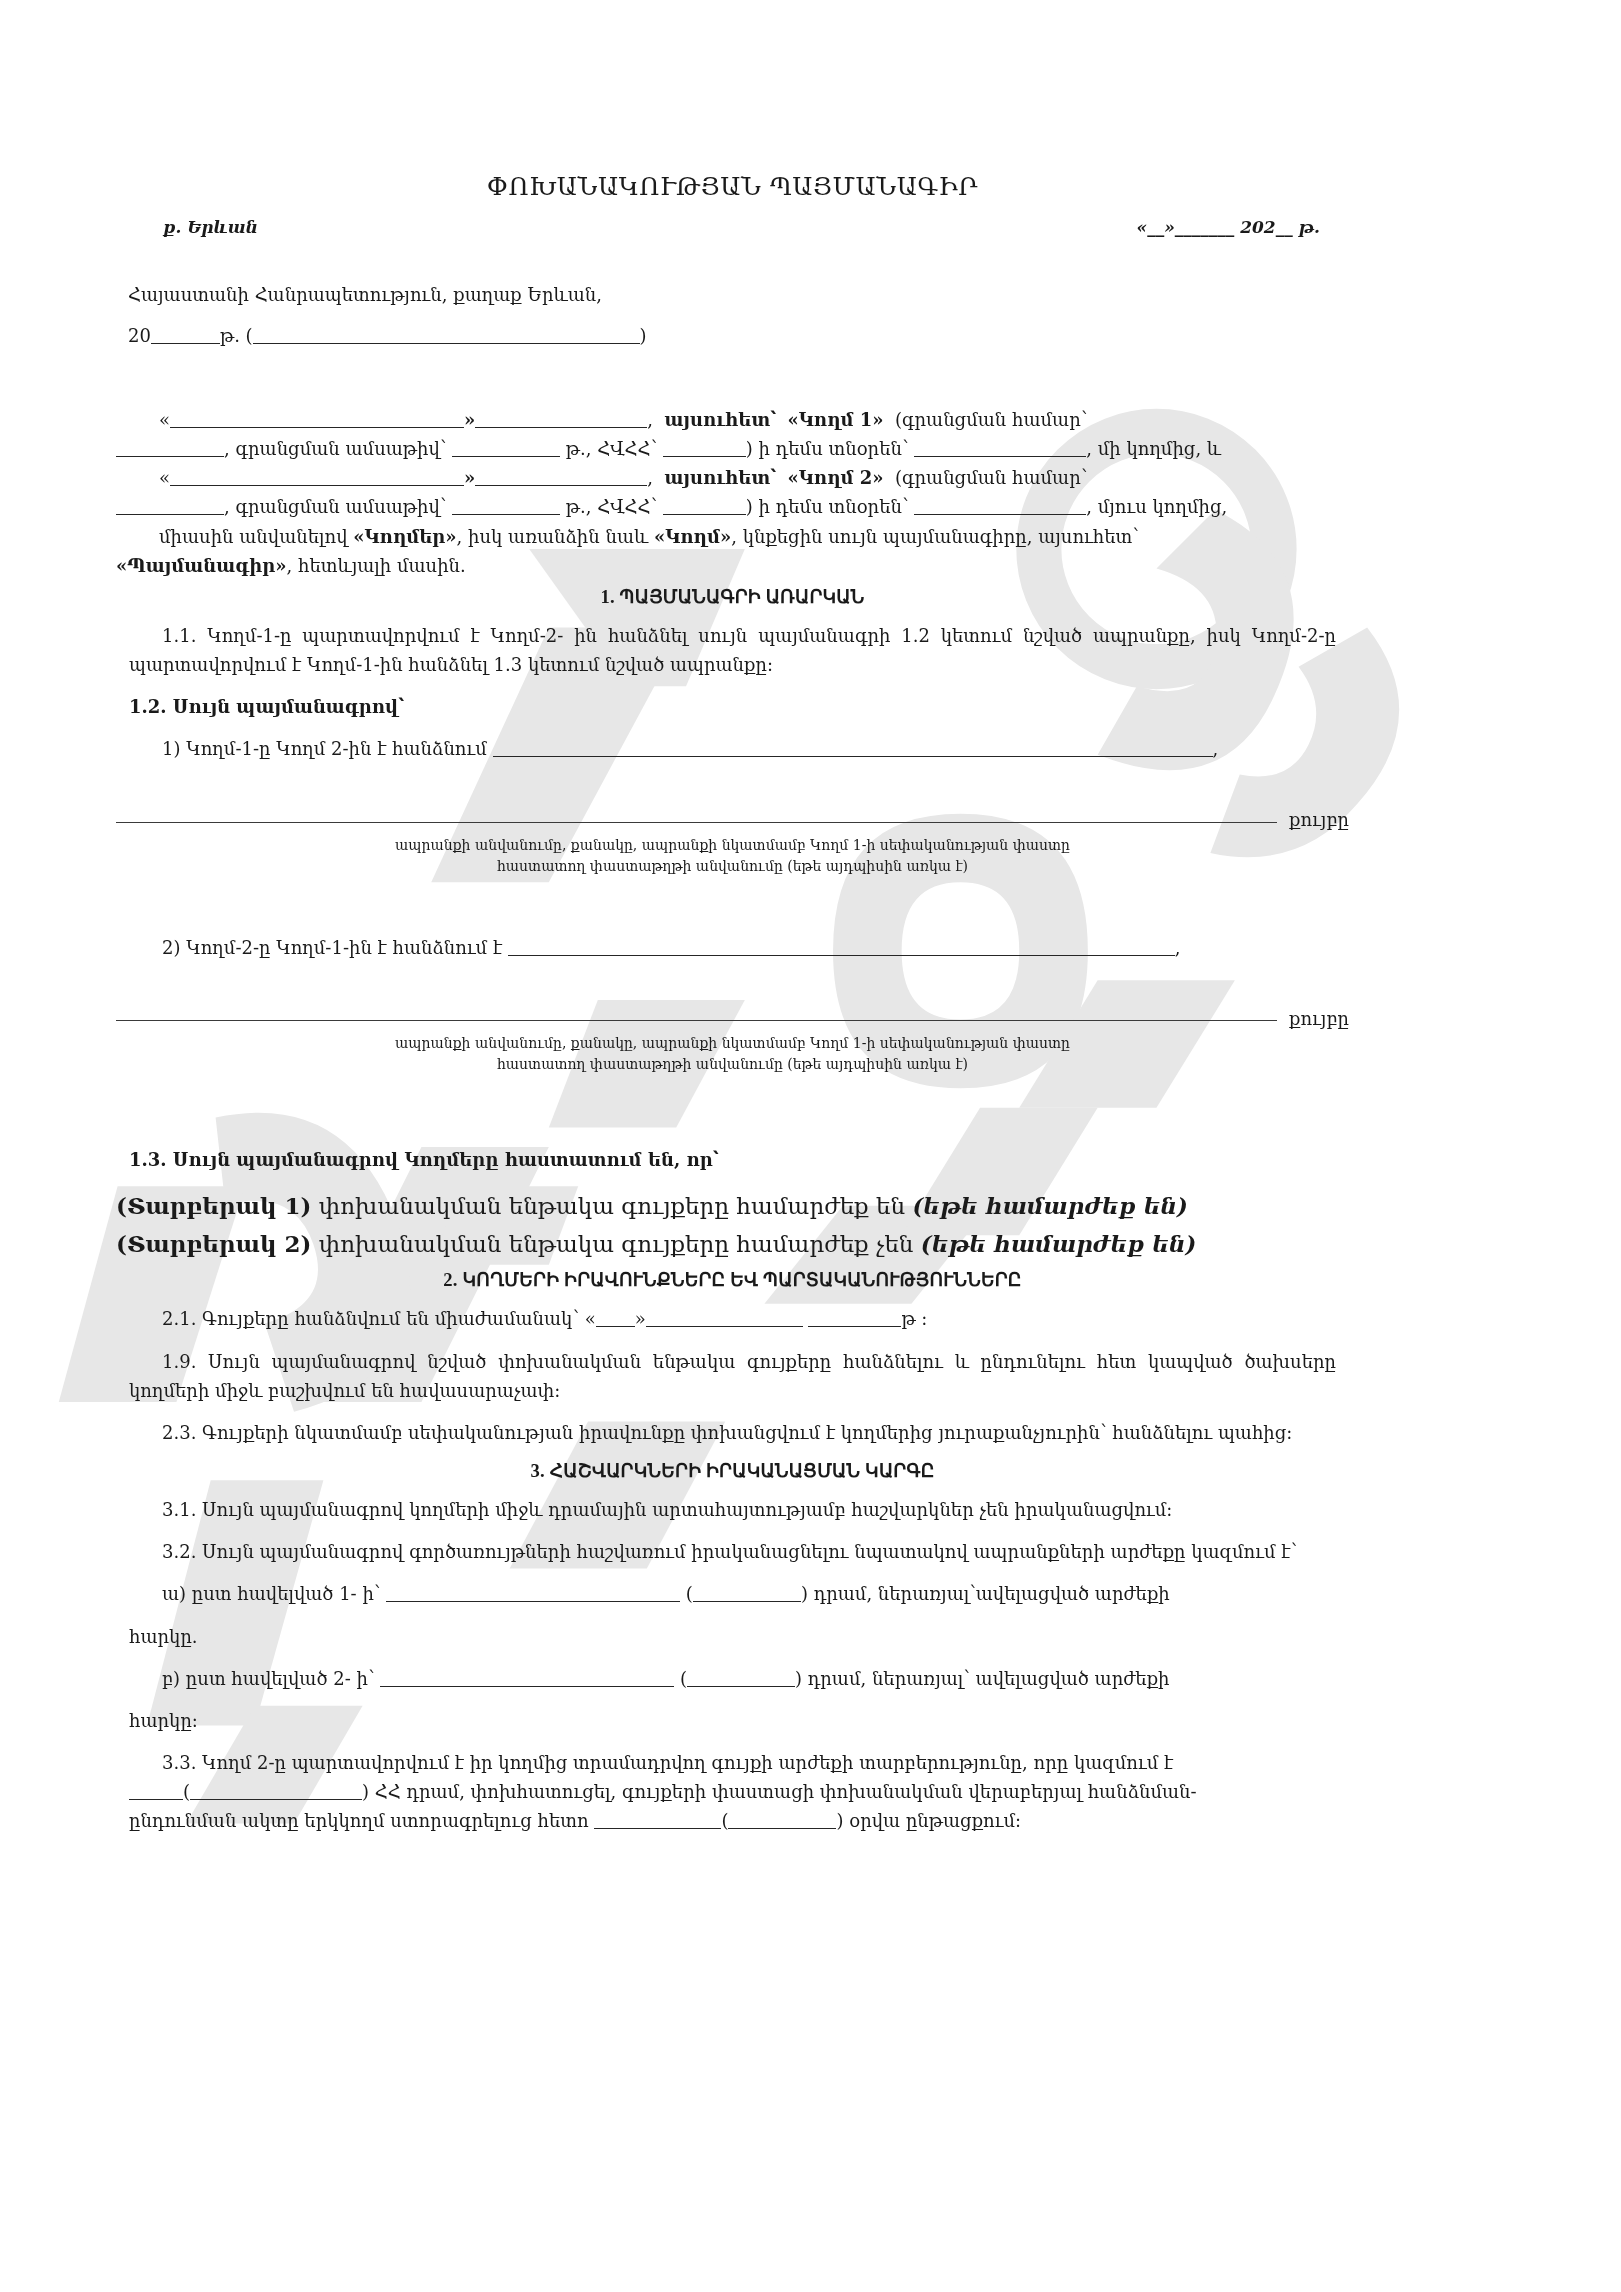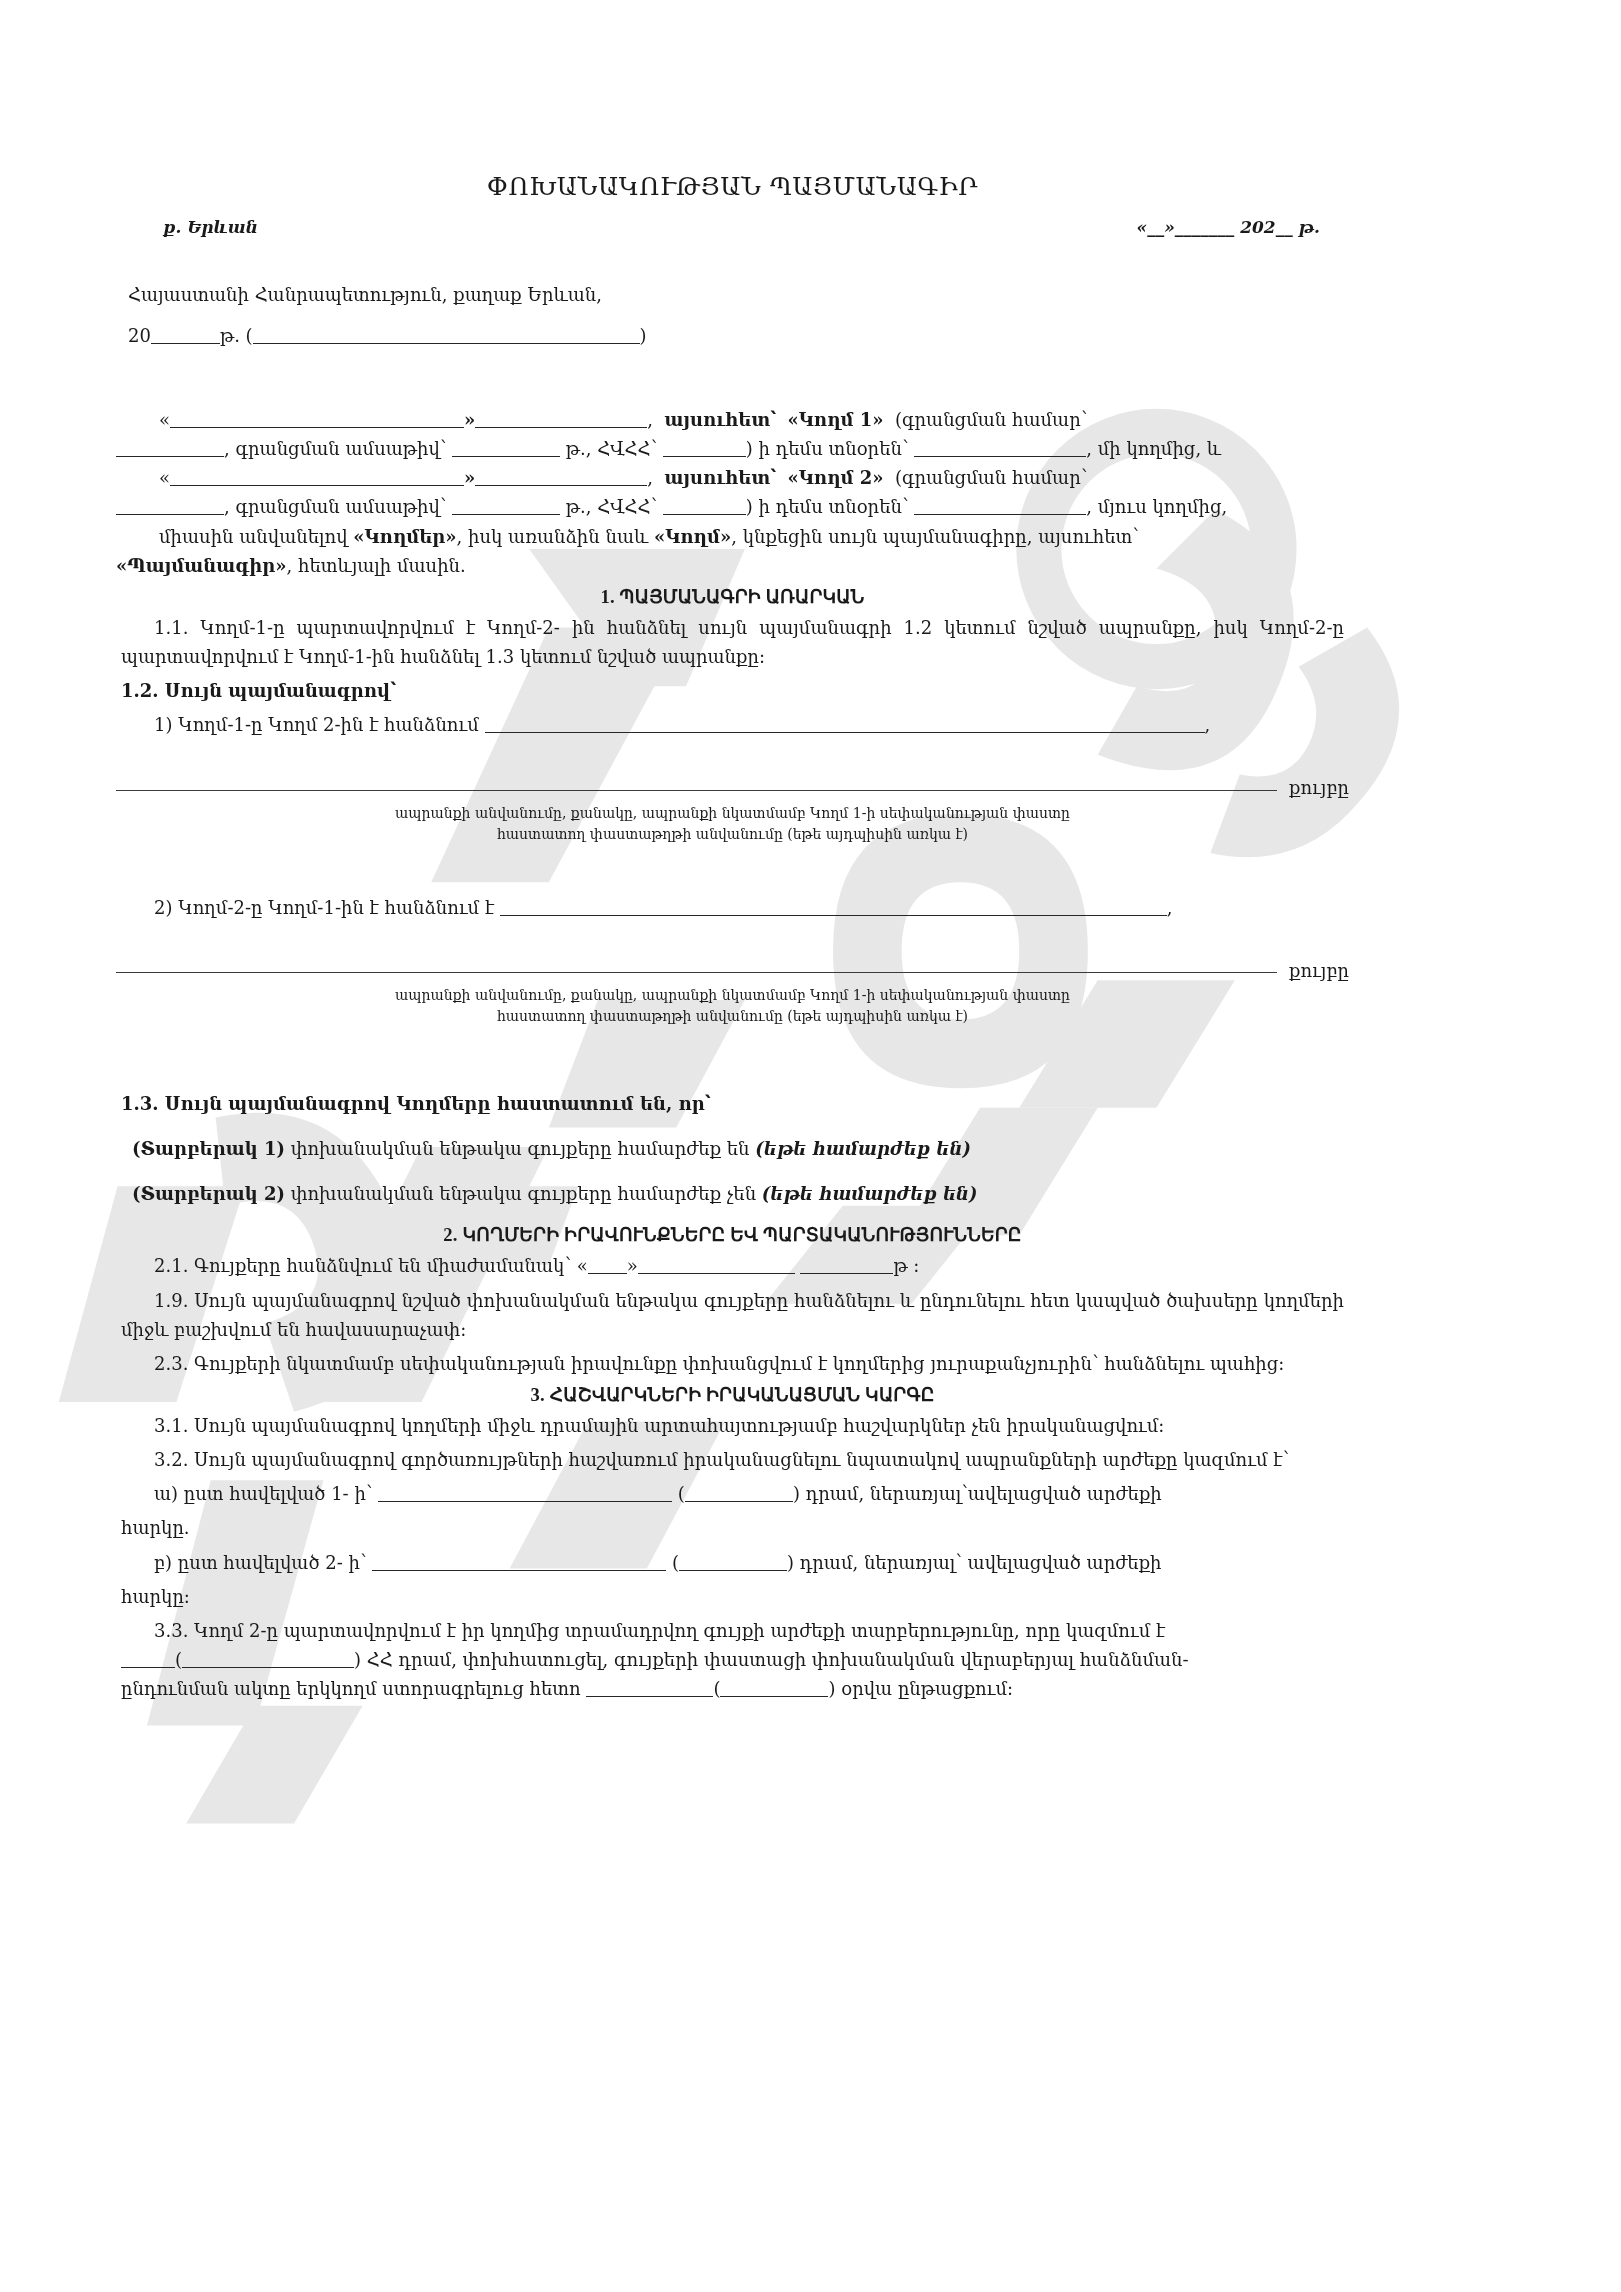--- a/index.html
+++ b/index.html
@@ -62,21 +62,21 @@
   }
 
   .gap-sm { height: 29px; }
   .gap-md { height: 43px; }
   .gap-lg { height: 57px; }
 
   p.body {
     font-size: 18px;
     line-height: 1.62;
     text-align: justify;
-    margin: 5px;
+    margin: 13px;
     text-indent: 33px;
   }
   p.body.noindent { text-indent: 0; }
 
   .section-head {
     text-align: center;
     font-weight: bold;
     font-size: 18.6px;
     margin: 5.9px 0 3.9px 0;
     letter-spacing: 0.2px;
@@ -127,23 +127,23 @@
     gap: 12px;
   }
   .long-rule-row .rule {
     flex: 1 1 auto;
     border-bottom: 1.4px solid #3a3a3a;
     height: 0.92em;
   }
   .long-rule-row .tail { flex: 0 0 auto; white-space: nowrap; }
 
   .variant-line {
-    font-size: 18px;
-    line-height: 1.62;
-    margin: 16px;
+    font-size: 23px;
+    line-height: 1.62;
+    margin: 0;
   }
 </style>
 </head>
 <body>
 
 <div id="watermark">
   <svg viewBox="0 0 1654 2339" preserveAspectRatio="none" xmlns="http://www.w3.org/2000/svg">
     <g fill="#e7e7e7">
 
       <path d="M540 560 L760 560 L700 700 L640 700 Z"></path>

